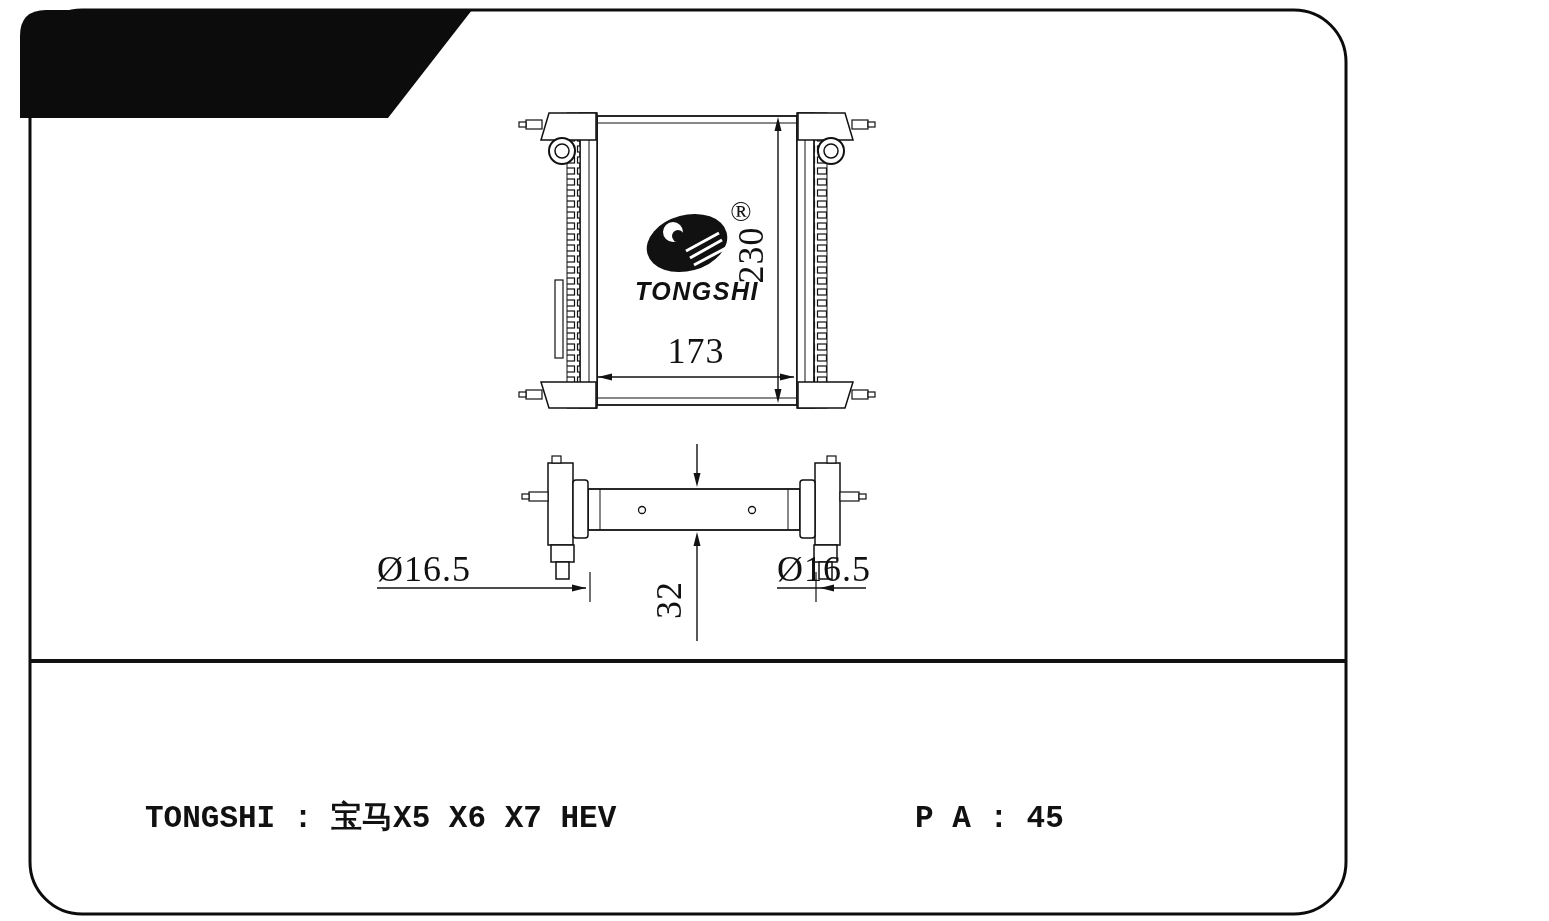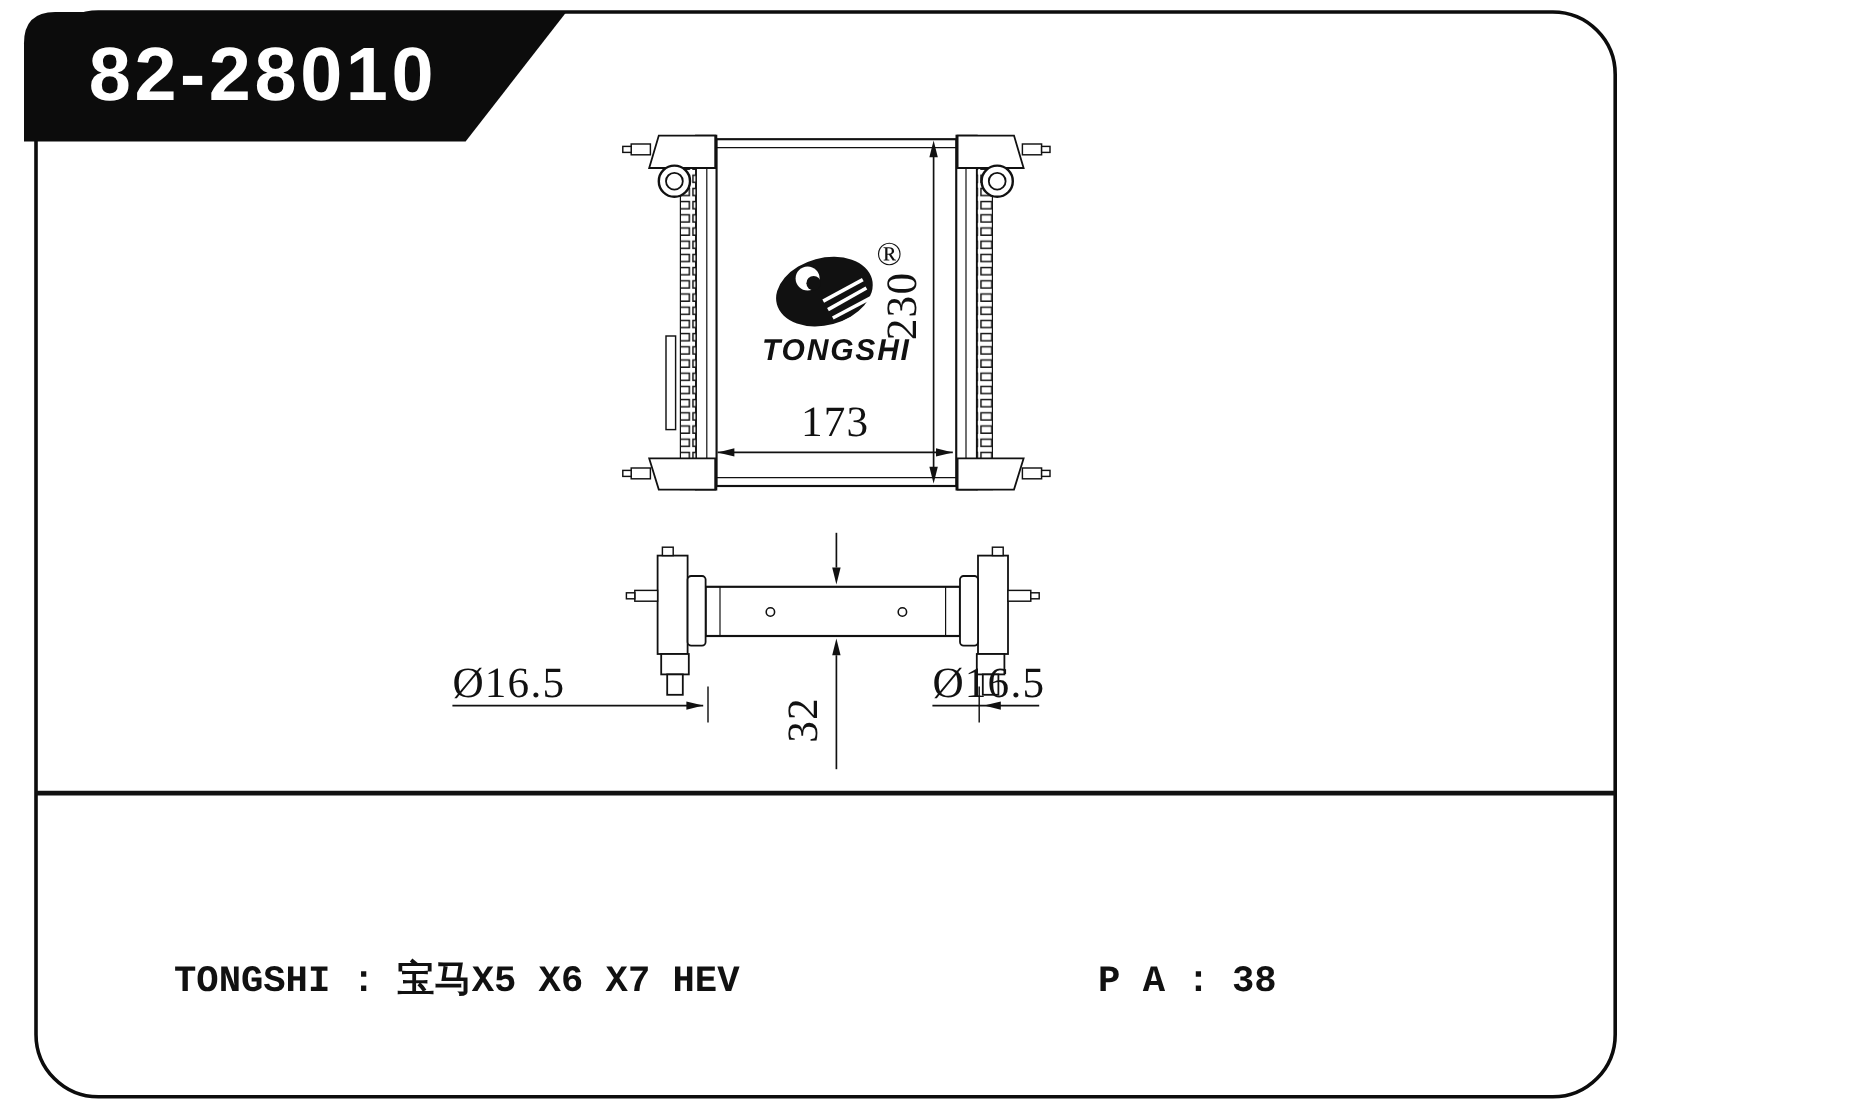--- a/index.html
+++ b/index.html
@@ -139,29 +139,28 @@
       <line class="ln" x1="590" y1="572" x2="590" y2="602" stroke-width="1.2"></line>
     </g>
     <g>
       <text class="dim" x="777" y="581">Ø16.5</text>
       <line class="ln" x1="777" y1="588" x2="866" y2="588" stroke-width="1.4"></line>
       <polygon class="solid" points="820,588 834,584.5 834,591.5"></polygon>
       <line class="ln" x1="816" y1="572" x2="816" y2="602" stroke-width="1.2"></line>
     </g>
   </svg>
 
-  <div class="overlay-text part-number">82-28010</div>
 
   <div class="overlay-text specs specs-left">
     <div>TONGSHI : 宝马X5 X6 X7 HEV</div>
     
     
     
   </div>
 
   <div class="overlay-text specs specs-right">
-    <div>P A : 38</div>
+    <div>P A : 45</div>
     
     
     
   </div>
 
 </div>
 
 </body></html>

